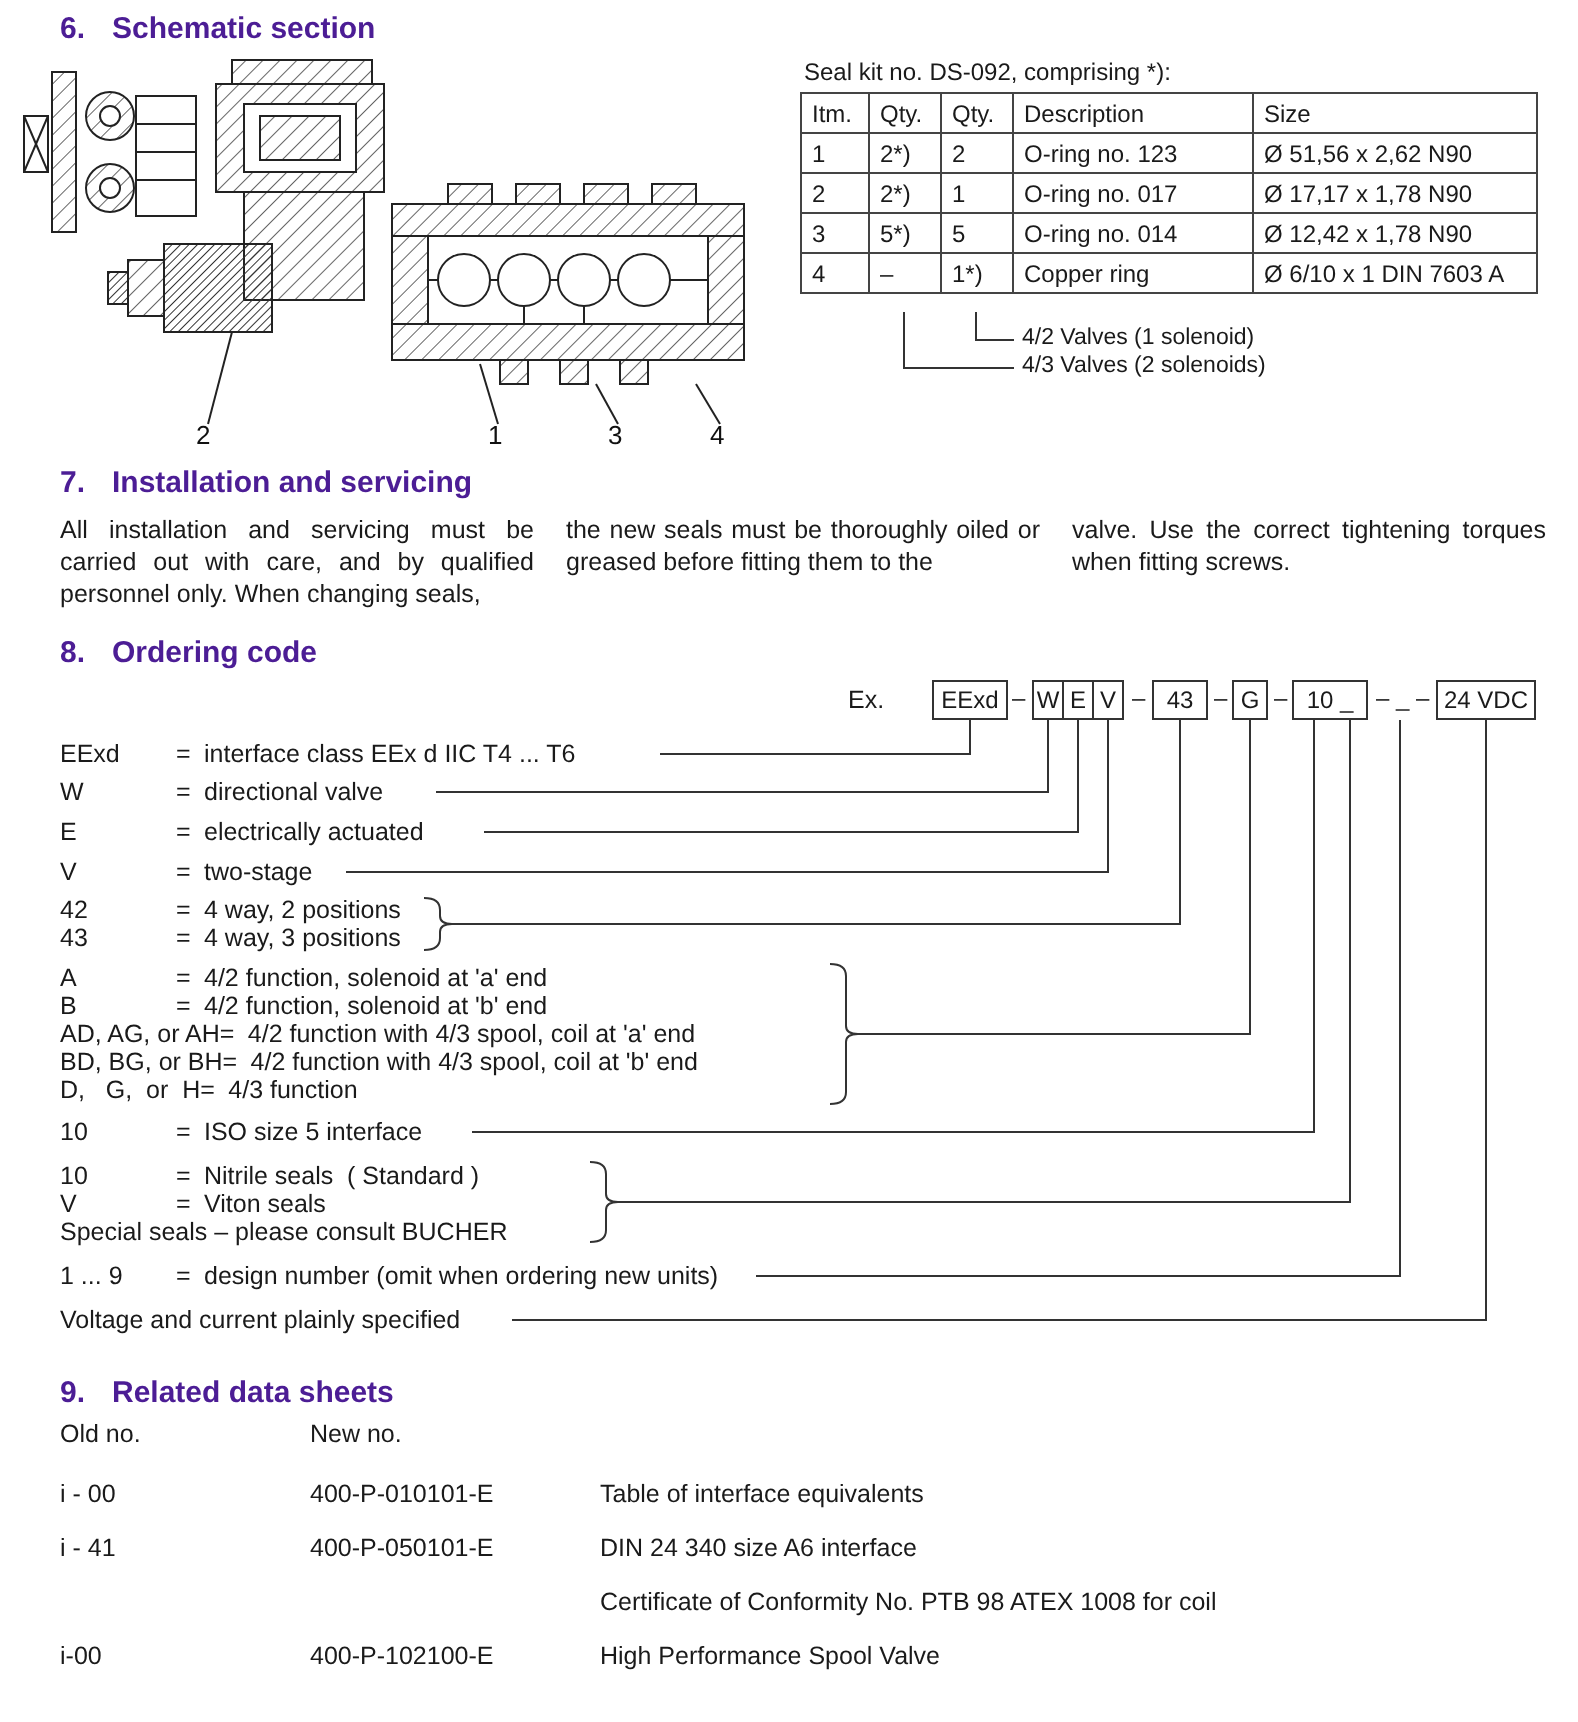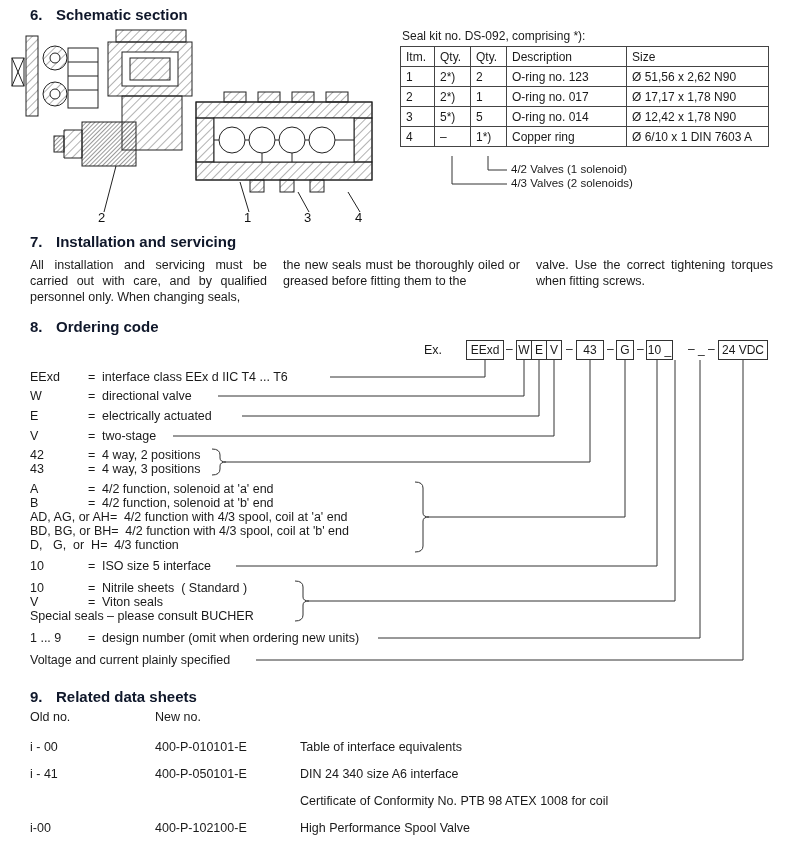--- a/index.html
+++ b/index.html
@@ -2,21 +2,21 @@
 <html><head>
 <meta charset="utf-8">
 <style>
   * { margin:0; padding:0; box-sizing:border-box; }
   html,body { background:#fff; }
   body {
     width:789px; height:861px; position:relative; overflow:hidden;
     font-family:"Liberation Sans", sans-serif; color:#1a1a1a;
   }
   .abs { position:absolute; }
-  .h { font-weight:bold; font-size:15px; color:#0f172a; white-space:nowrap; }
+  .h { font-weight:bold; font-size:15px; color:#4c1d95; white-space:nowrap; }
   .h .num { display:inline-block; width:26px; }
   .caption { font-size:12px; white-space:nowrap; }
   table.seal { border-collapse:collapse; font-size:12px; }
   table.seal th, table.seal td {
     border:1px solid #444; padding:2px 5px; text-align:left;
     font-weight:normal; height:20px; white-space:nowrap; color:#1a1a1a;
   }
   .callout { font-size:11.5px; white-space:nowrap; }
   .para { font-size:12.5px; line-height:16px; text-align:justify; width:237px; }
   .codebox {
@@ -190,21 +190,21 @@
 <span class="codebox" style="left:466px; width:38px;">EExd</span>
 <span class="dash" style="left:506px;">–</span>
 <span class="codebox" style="left:516px; width:16px;">W</span>
 <span class="codebox" style="left:531px; width:16px;">E</span>
 <span class="codebox" style="left:546px; width:16px;">V</span>
 <span class="dash" style="left:566px;">–</span>
 <span class="codebox" style="left:576px; width:28px;">43</span>
 <span class="dash" style="left:607px;">–</span>
 <span class="codebox" style="left:616px; width:18px;">G</span>
 <span class="dash" style="left:637px;">–</span>
-<span class="codebox" style="left:646px; width:27px;">10 _</span>
+<span class="codebox" style="left:646px; width:38px;">10 _</span>
 <span class="dash" style="left:688px;">– _ –</span>
 <span class="codebox" style="left:718px; width:50px;">24 VDC</span>
 
 <div class="lrow" style="left:30px; top:369px;">
   <span class="lcode">EExd</span><span class="leq">=</span><span class="ldesc">interface class EEx d IIC T4 ... T6</span>
 </div>
 <div class="lrow" style="left:30px; top:388px;">
   <span class="lcode">W</span><span class="leq">=</span><span class="ldesc">directional valve</span>
 </div>
 <div class="lrow" style="left:30px; top:408px;">
@@ -231,21 +231,21 @@
 <div class="lrow" style="left:30px; top:523px;">
   <span class="lcode">BD, BG, or BH</span><span class="leq">=</span><span class="ldesc">4/2 function with 4/3 spool, coil at 'b' end</span>
 </div>
 <div class="lrow" style="left:30px; top:537px;align-items:center;">
   <span class="lcode">D,   G,  or  H</span><span class="leq">=</span><span class="ldesc">4/3 function</span>
 </div>
 <div class="lrow" style="left:30px; top:558px;">
   <span class="lcode">10</span><span class="leq">=</span><span class="ldesc">ISO size 5 interface</span>
 </div>
 <div class="lrow" style="left:30px; top:580px;">
-  <span class="lcode">10</span><span class="leq">=</span><span class="ldesc">Nitrile sheets  ( Standard )</span>
+  <span class="lcode">10</span><span class="leq">=</span><span class="ldesc">Nitrile seals  ( Standard )</span>
 </div>
 <div class="lrow" style="left:30px; top:594px;">
   <span class="lcode">V</span><span class="leq">=</span><span class="ldesc">Viton seals</span>
 </div>
 <div class="lrow" style="left:30px; top:608px;">
   <span class="lcode">Special seals – please consult BUCHER</span><span class="leq"></span><span class="ldesc"></span>
 </div>
 <div class="lrow" style="left:30px; top:630px;">
   <span class="lcode">1 ... 9</span><span class="leq">=</span><span class="ldesc">design number (omit when ordering new units)</span>
 </div>

